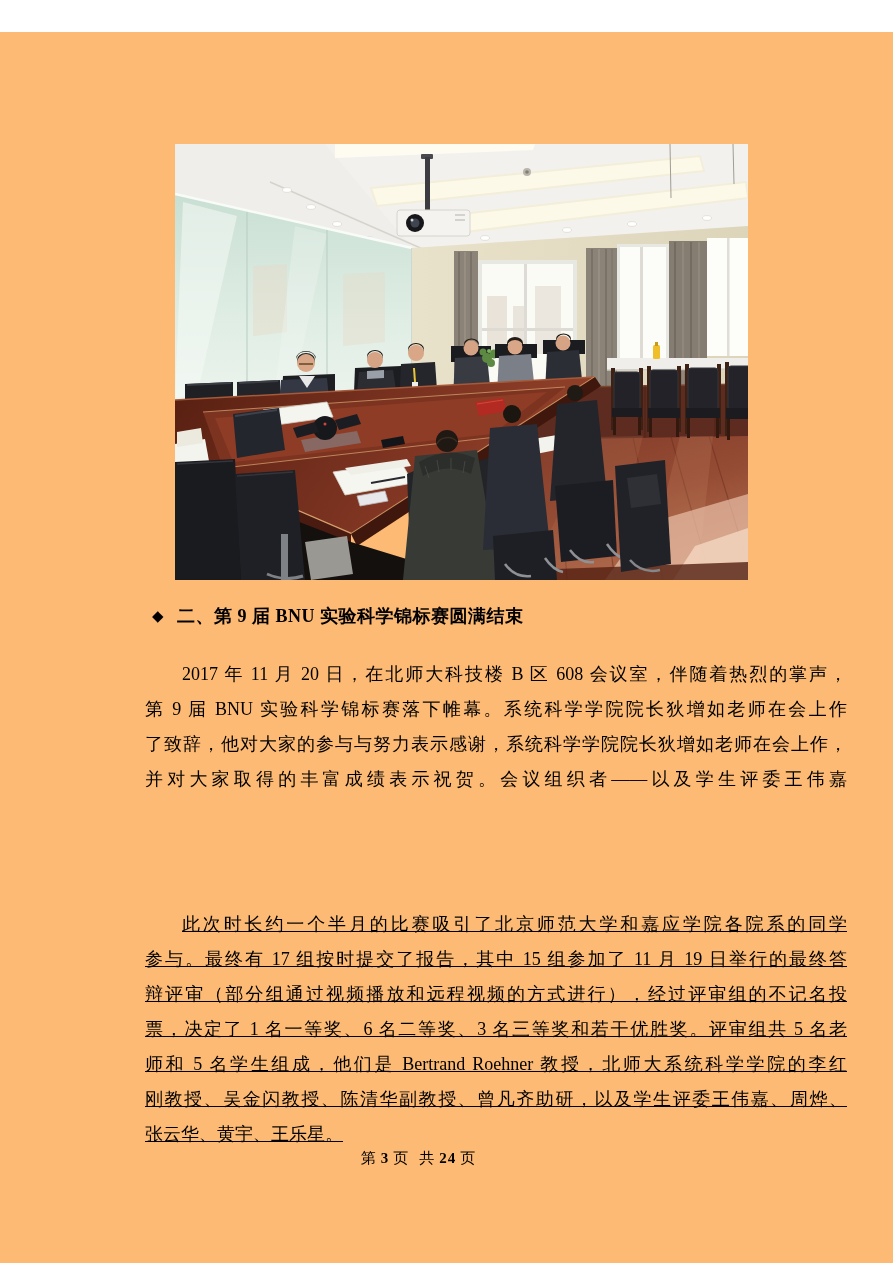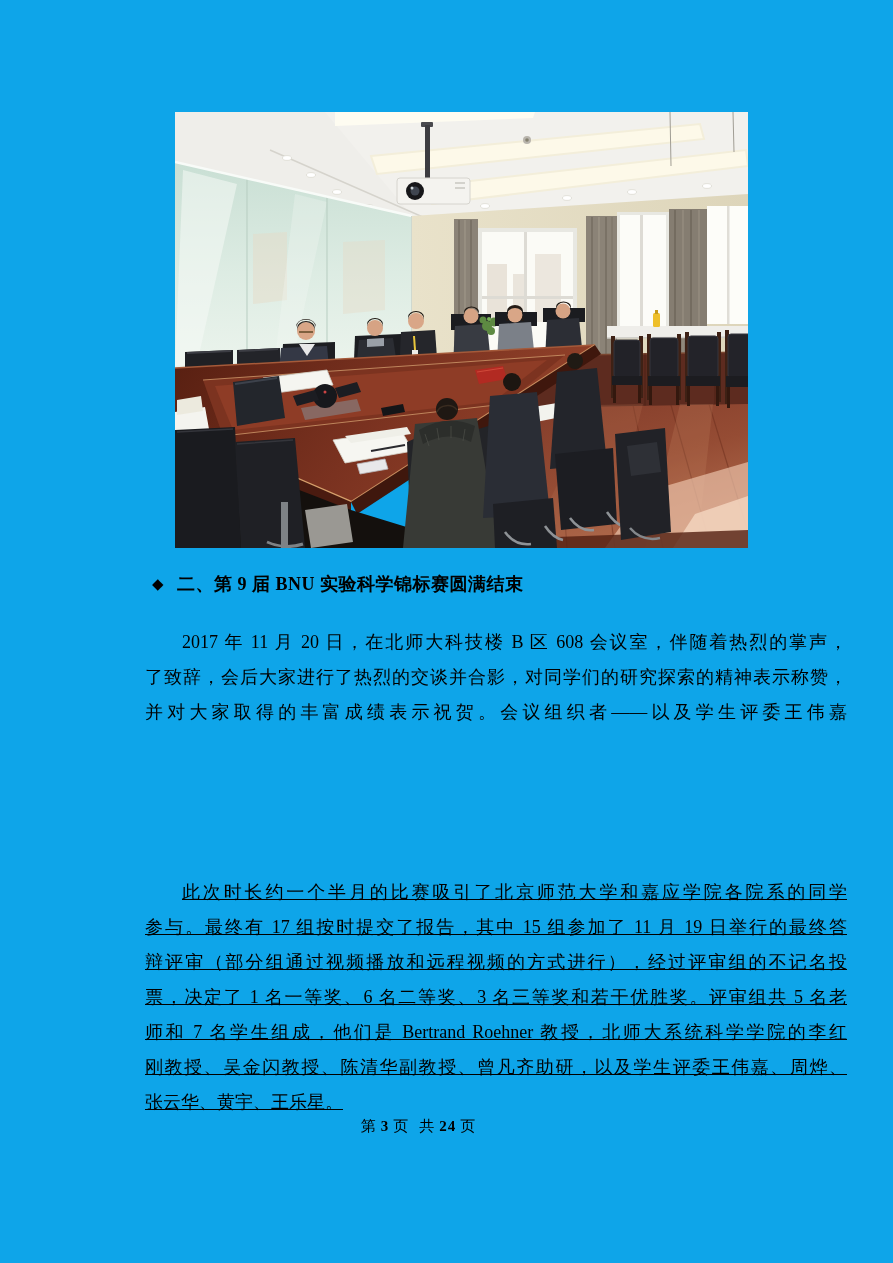--- a/index.html
+++ b/index.html
@@ -1,20 +1,20 @@
 <!DOCTYPE html>
 <html><head>
 <meta charset="utf-8">
 <style>
   html,body{margin:0;padding:0;background:#ffffff;}
   body{
     width:893px;height:1263px;position:relative;overflow:hidden;
     font-family:"Liberation Serif","DejaVu Serif",serif;color:#000;
   }
-  .page{position:absolute;inset:0;background:#0ea5e9;}
+  .page{position:absolute;inset:0;background:#fdba74;margin-top:32px;}
   .photo-wrap{position:absolute;left:175px;top:112px;width:573px;height:436px;}
   .photo-wrap svg{display:block;width:573px;height:436px;}
   .heading{
     position:absolute;left:152px;top:572px;width:702px;
     font-weight:bold;font-size:18px;line-height:24px;letter-spacing:.5px;
   }
   .heading .bullet{font-size:15px;margin-right:13px;position:relative;top:-1px;}
   .bodytext{position:absolute;left:145px;width:702px;}
   .p1{top:625px;}
   .p2{top:875px;text-decoration:underline;}
@@ -338,30 +338,31 @@
       <path d="M92,430 q18,8 36,2" stroke="#7e8286" stroke-width="3" fill="none"></path>
     </svg>
   </div>
 
   <div class="heading">
     <span class="bullet">◆</span><span>二、第 9 届 BNU 实验科学锦标赛圆满结束</span>
   </div>
 
   <div class="bodytext p1">
     <div class="line first">2017 年 11 月 20 日，在北师大科技楼 B 区 608 会议室，伴随着热烈的掌声，</div>
-    <div class="line">了致辞，会后大家进行了热烈的交谈并合影，对同学们的研究探索的精神表示称赞，</div>
+    <div class="line">第 9 届 BNU 实验科学锦标赛落下帷幕。系统科学学院院长狄增如老师在会上作</div>
+    <div class="line">了致辞，他对大家的参与与努力表示感谢，系统科学学院院长狄增如老师在会上作，</div>
     <div class="line">并对大家取得的丰富成绩表示祝贺。会议组织者——以及学生评委王伟嘉</div>
   </div>
 
   <div class="bodytext p2">
     <div class="line first">此次时长约一个半月的比赛吸引了北京师范大学和嘉应学院各院系的同学</div>
     <div class="line">参与。最终有 17 组按时提交了报告，其中 15 组参加了 11 月 19 日举行的最终答</div>
     <div class="line">辩评审（部分组通过视频播放和远程视频的方式进行），经过评审组的不记名投</div>
     <div class="line">票，决定了 1 名一等奖、6 名二等奖、3 名三等奖和若干优胜奖。评审组共 5 名老</div>
-    <div class="line">师和 7 名学生组成，他们是 Bertrand Roehner 教授，北师大系统科学学院的李红</div>
+    <div class="line">师和 5 名学生组成，他们是 Bertrand Roehner 教授，北师大系统科学学院的李红</div>
     <div class="line">刚教授、吴金闪教授、陈清华副教授、曾凡齐助研，以及学生评委王伟嘉、周烨、</div>
     <div class="line last">张云华、黄宇、王乐星。</div>
   </div>
 
   <div class="footer">
     <span>第</span><b>3</b><span>页</span><span class="gap"></span><span>共</span><b>24</b><span>页</span>
   </div>
 
 </div>
 

